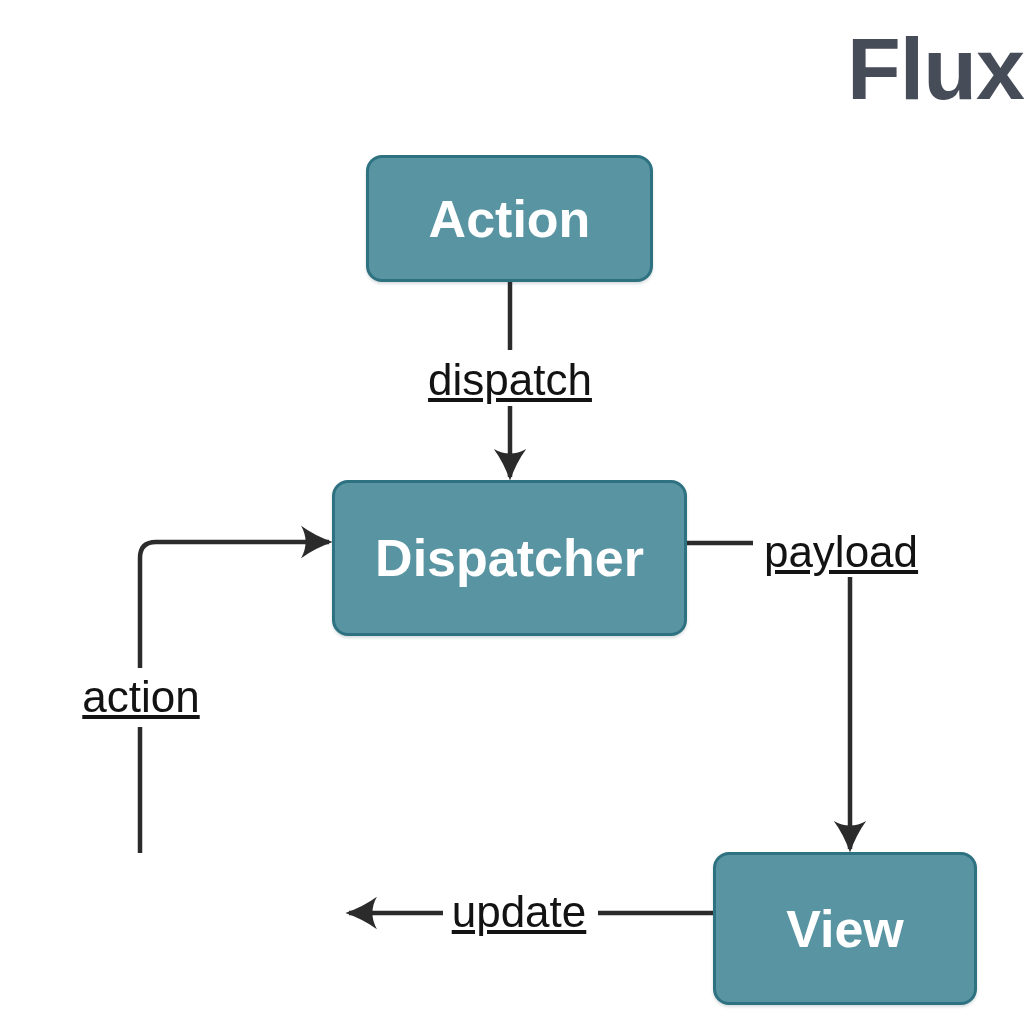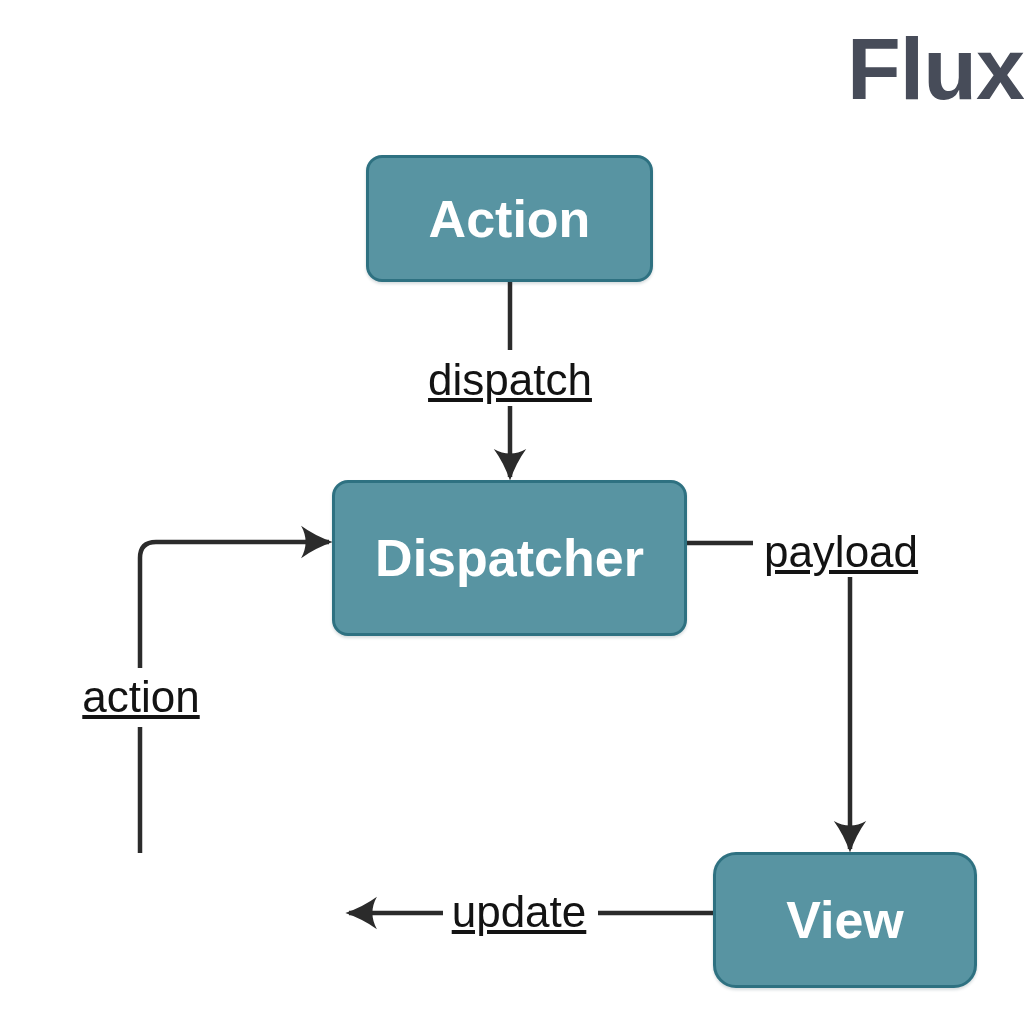--- a/index.html
+++ b/index.html
@@ -55,21 +55,21 @@
   }
   .node-label {
     color: var(--color-node-text);
     font-size: 52px;
     font-weight: bold;
     letter-spacing: 0px;
   }
   .node-action     { left: 366px; top: 155px; width: 287px; height: 127px; }
   .node-dispatcher { left: 332px; top: 480px; width: 355px; height: 156px; }
   .node-store      { left:  38px; top: 853px; width: 307px; height: 123px; }
-  .node-view       { left: 713px; top: 852px; width: 264px; height: 136px; border-radius: 23px; }
+  .node-view       { left: 713px; top: 852px; width: 264px; height: 153px; }
   .edge-label {
     position: absolute;
     transform: translate(-50%, -50%);
     font-size: 44px;
     color: var(--color-edge-label);
     white-space: nowrap;
     background: var(--color-background);
     padding: 0 6px;
     text-decoration: underline;
   }

